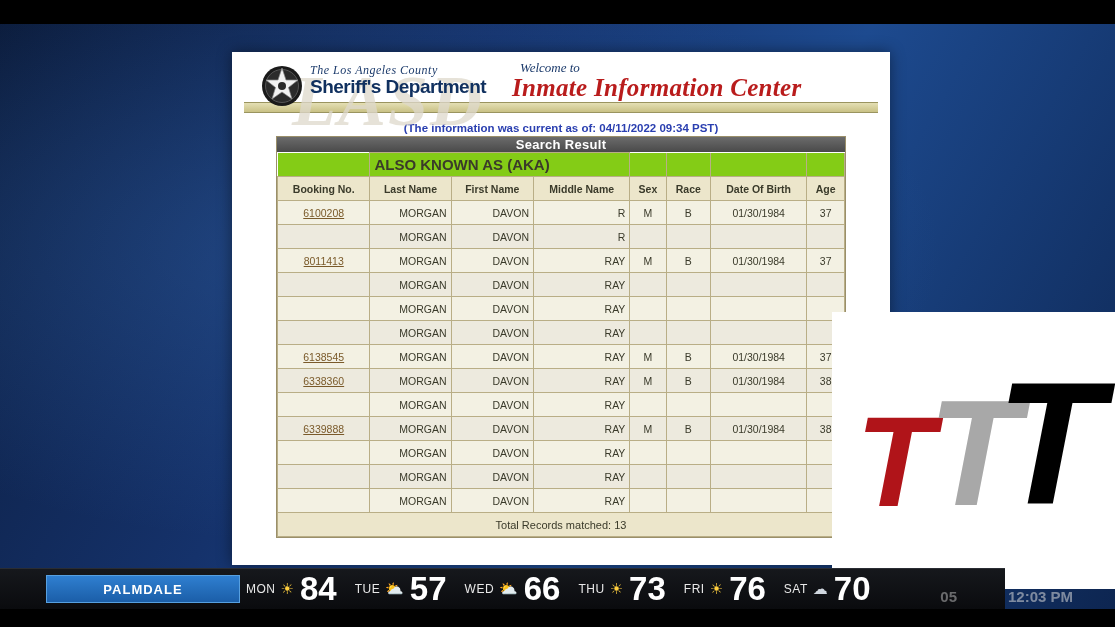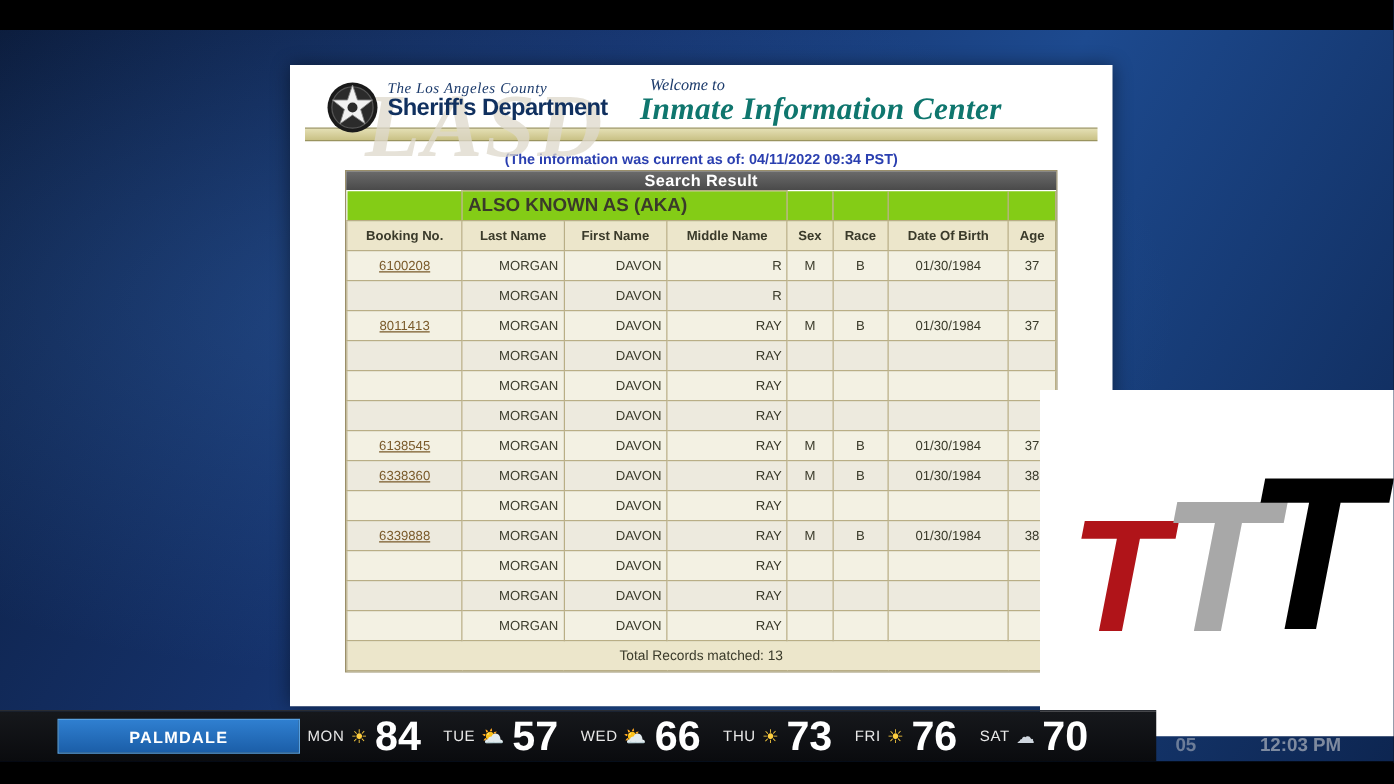--- a/index.html
+++ b/index.html
@@ -100,21 +100,21 @@
     color: #1b3a6b;
   }
   .center-title {
     position: absolute;
     left: 280px;
     top: 22px;
     font-family: "Liberation Serif", serif;
     font-style: italic;
     font-weight: bold;
     font-size: 25px;
-    color: #0f766e;
+    color: #b91c1c;
     letter-spacing: 0.3px;
     white-space: nowrap;
   }
   .gold-rule {
     height: 9px;
     background: linear-gradient(to bottom, #e4dfb4, #c9c185);
     border-top: 1px solid #9a945f;
     border-bottom: 1px solid #9a945f;
     margin: 0 12px;
   }
@@ -228,21 +228,21 @@
     line-height: 1;
   }
   .t-red  { left: 0px;   top: 42px; font-size: 128px; color: #b01419; }
   .t-gray { left: 72px;  top: 22px; font-size: 150px; color: #a8a8a8; }
   .t-black{ left: 140px; top: 0px;  font-size: 175px; color: #000000; }
   
   .weatherbar {
     position: absolute;
     left: 0;
     bottom: 18px;
-    width: 925px;
+    width: 1005px;
     height: 40px;
     background: linear-gradient(to bottom, #16181c, #0a0b0e);
     border-top: 1px solid #2a2d33;
     display: flex;
     align-items: center;
   }
   .city-tab {
     width: 192px;
     height: 26px;
     margin-left: 46px;

